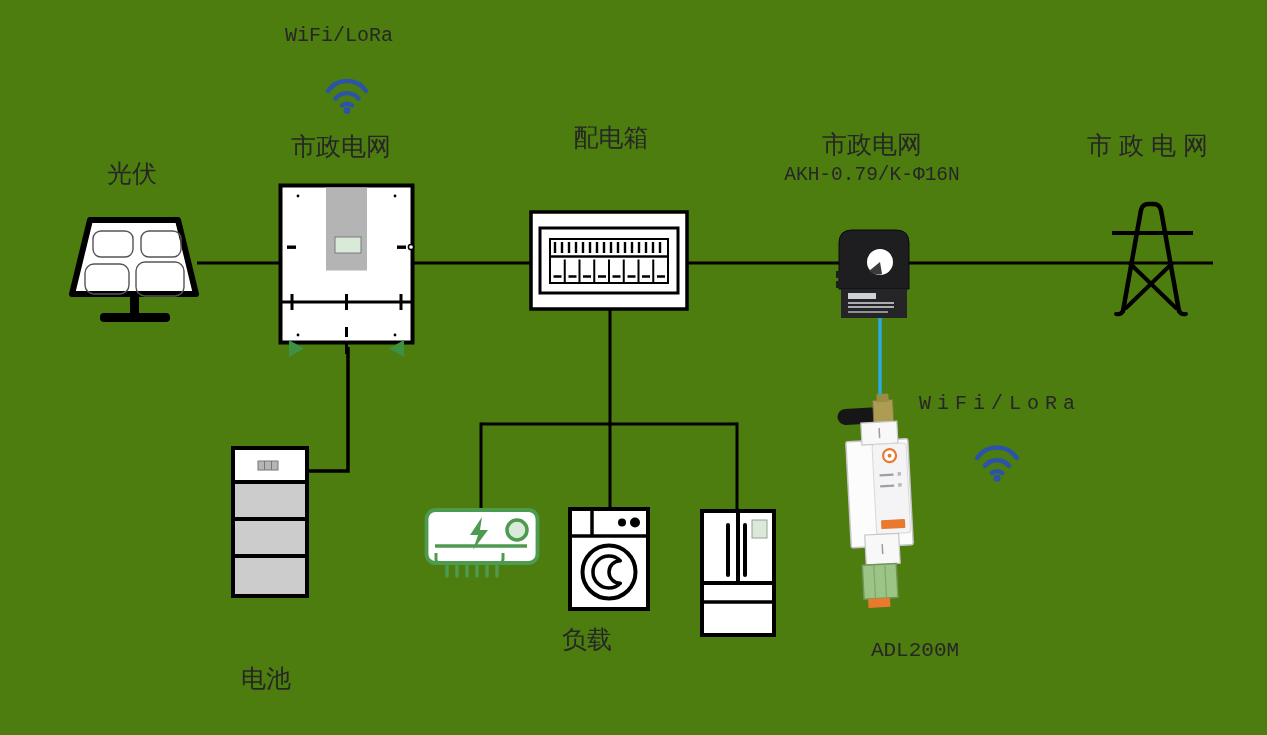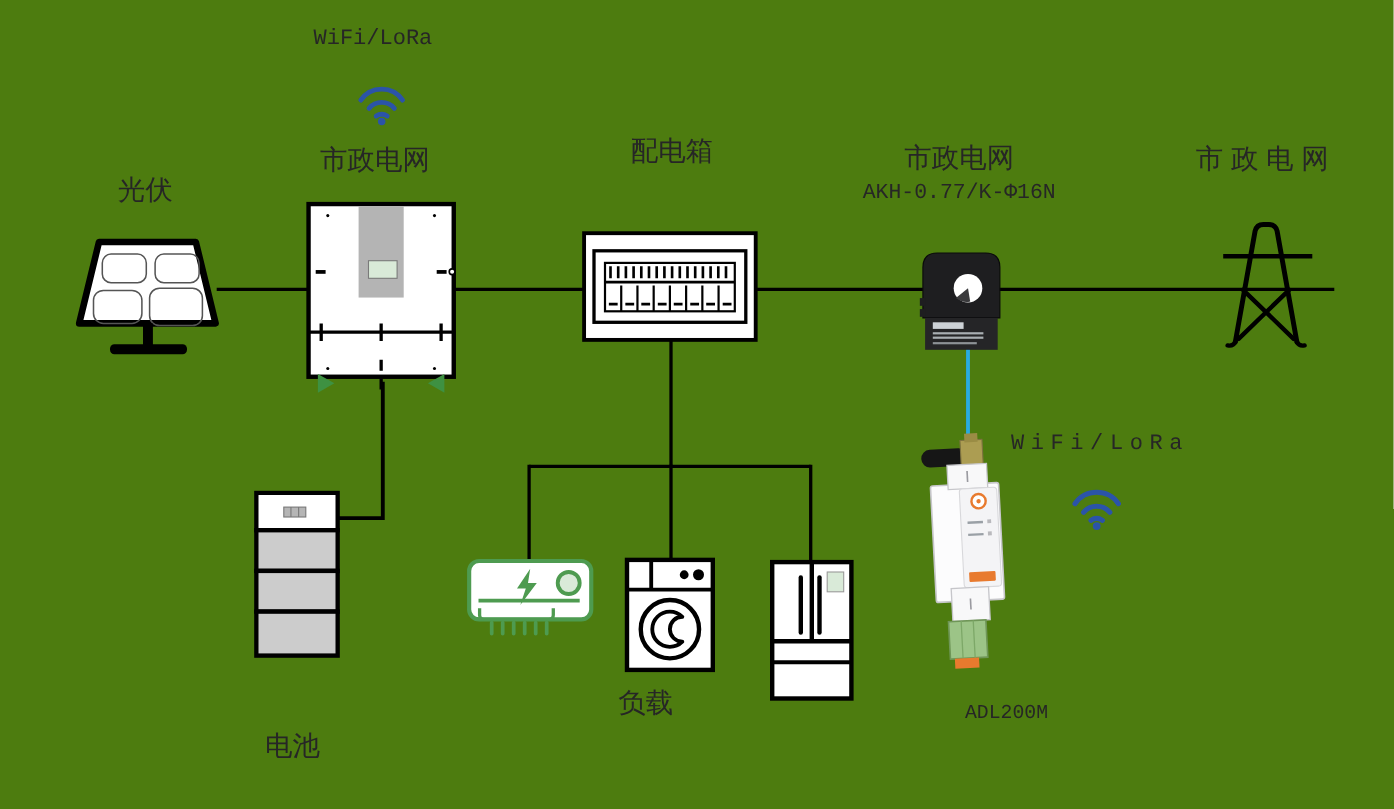--- a/index.html
+++ b/index.html
@@ -9,21 +9,21 @@
   }
   .layer{position:absolute;left:0;top:0;}
   .dev{position:absolute;}
   .lbl{
     position:absolute;transform:translateX(-50%);white-space:nowrap;
     color:#262626;line-height:1.15;text-align:center;
     font-family:"Liberation Serif","DejaVu Serif",serif;
   }
   .mono{font-family:"Liberation Mono","DejaVu Sans Mono",monospace;}
   .fs25{font-size:25px;}
-  .fs21{font-size:18px;}
+  .fs21{font-size:21px;}
   .fs20{font-size:20px;}
   .ls7{letter-spacing:7px;}
   .ls6{letter-spacing:6px;}
 </style>
 </head>
 <body>
 
 <div class="stage">
 
   <svg class="layer" width="1267" height="735">
@@ -173,20 +173,20 @@
       <path d="M20,35.5 A9,9 0 0 1 30,35.5"></path>
     </g>
     <circle cx="25" cy="40.5" r="3.4" fill="#2B54A8"></circle>
   </svg>
 
   <div class="lbl mono fs20" style="left:339px;top:24px">WiFi/LoRa</div>
   <div class="lbl fs25" style="left:132px;top:160px">光伏</div>
   <div class="lbl fs25" style="left:341px;top:133px">市政电网</div>
   <div class="lbl fs25" style="left:611px;top:124px">配电箱</div>
   <div class="lbl fs25" style="left:872px;top:131px">市政电网</div>
-  <div class="lbl mono" style="left:872px;top:164px;font-size:19.5px">AKH-0.77/K-Φ16N</div>
+  <div class="lbl mono" style="left:872px;top:164px;font-size:19.5px">AKH-0.79/K-Φ16N</div>
   <div class="lbl fs25 ls7" style="left:1151px;top:132px">市政电网</div>
   <div class="lbl fs25" style="left:266px;top:665px">电池</div>
   <div class="lbl fs25" style="left:587px;top:626px">负载</div>
   <div class="lbl mono fs20 ls6" style="left:1000px;top:392px">WiFi/LoRa</div>
   <div class="lbl mono fs21" style="left:915px;top:639px">ADL200M</div>
 
 </div>
 
 </body></html>

